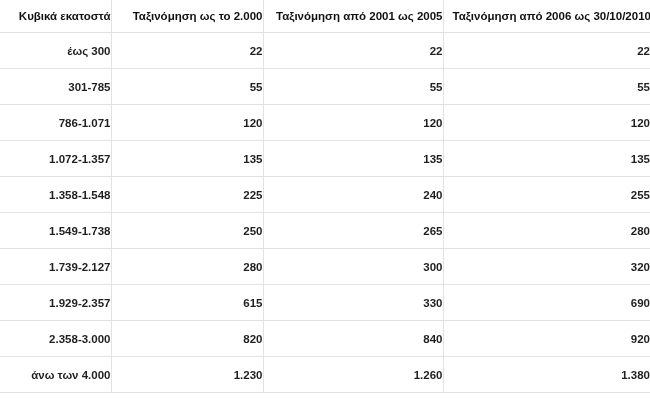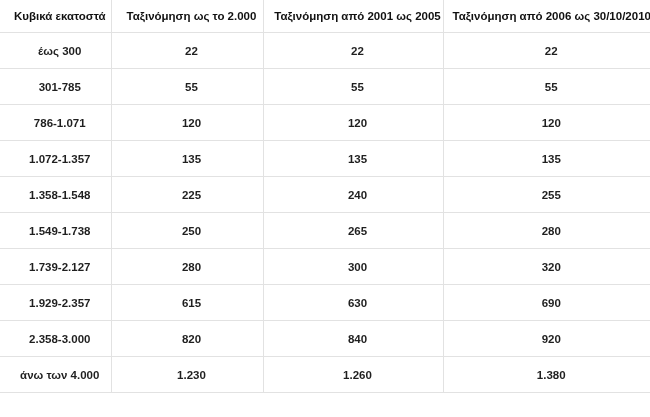--- a/index.html
+++ b/index.html
@@ -29,21 +29,21 @@
   table.data-table col.c2 { width: 180px; }
   table.data-table col.c3 { width: 207px; }
 
   table.data-table th,
   table.data-table td {
     border-bottom: 1px solid #e2e2e2;
     border-right: 1px solid #e2e2e2;
     padding: 0 0 0 9px;
     height: 35px;
     vertical-align: middle;
-    text-align: center;
+    text-align: right;
     font-weight: normal;
     color: #1f1f1f;
     line-height: 14px;
     white-space: nowrap;
     overflow: hidden;
   }
   table.data-table th:last-child,
   table.data-table td:last-child {
     border-right: none;
   }
@@ -116,21 +116,21 @@
         </tr>
         <tr>
           <td>1.739-2.127</td>
           <td>280</td>
           <td>300</td>
           <td>320</td>
         </tr>
         <tr>
           <td>1.929-2.357</td>
           <td>615</td>
-          <td>630</td>
+          <td>330</td>
           <td>690</td>
         </tr>
         <tr>
           <td>2.358-3.000</td>
           <td>820</td>
           <td>840</td>
           <td>920</td>
         </tr>
         <tr>
           <td>άνω των 4.000</td>

